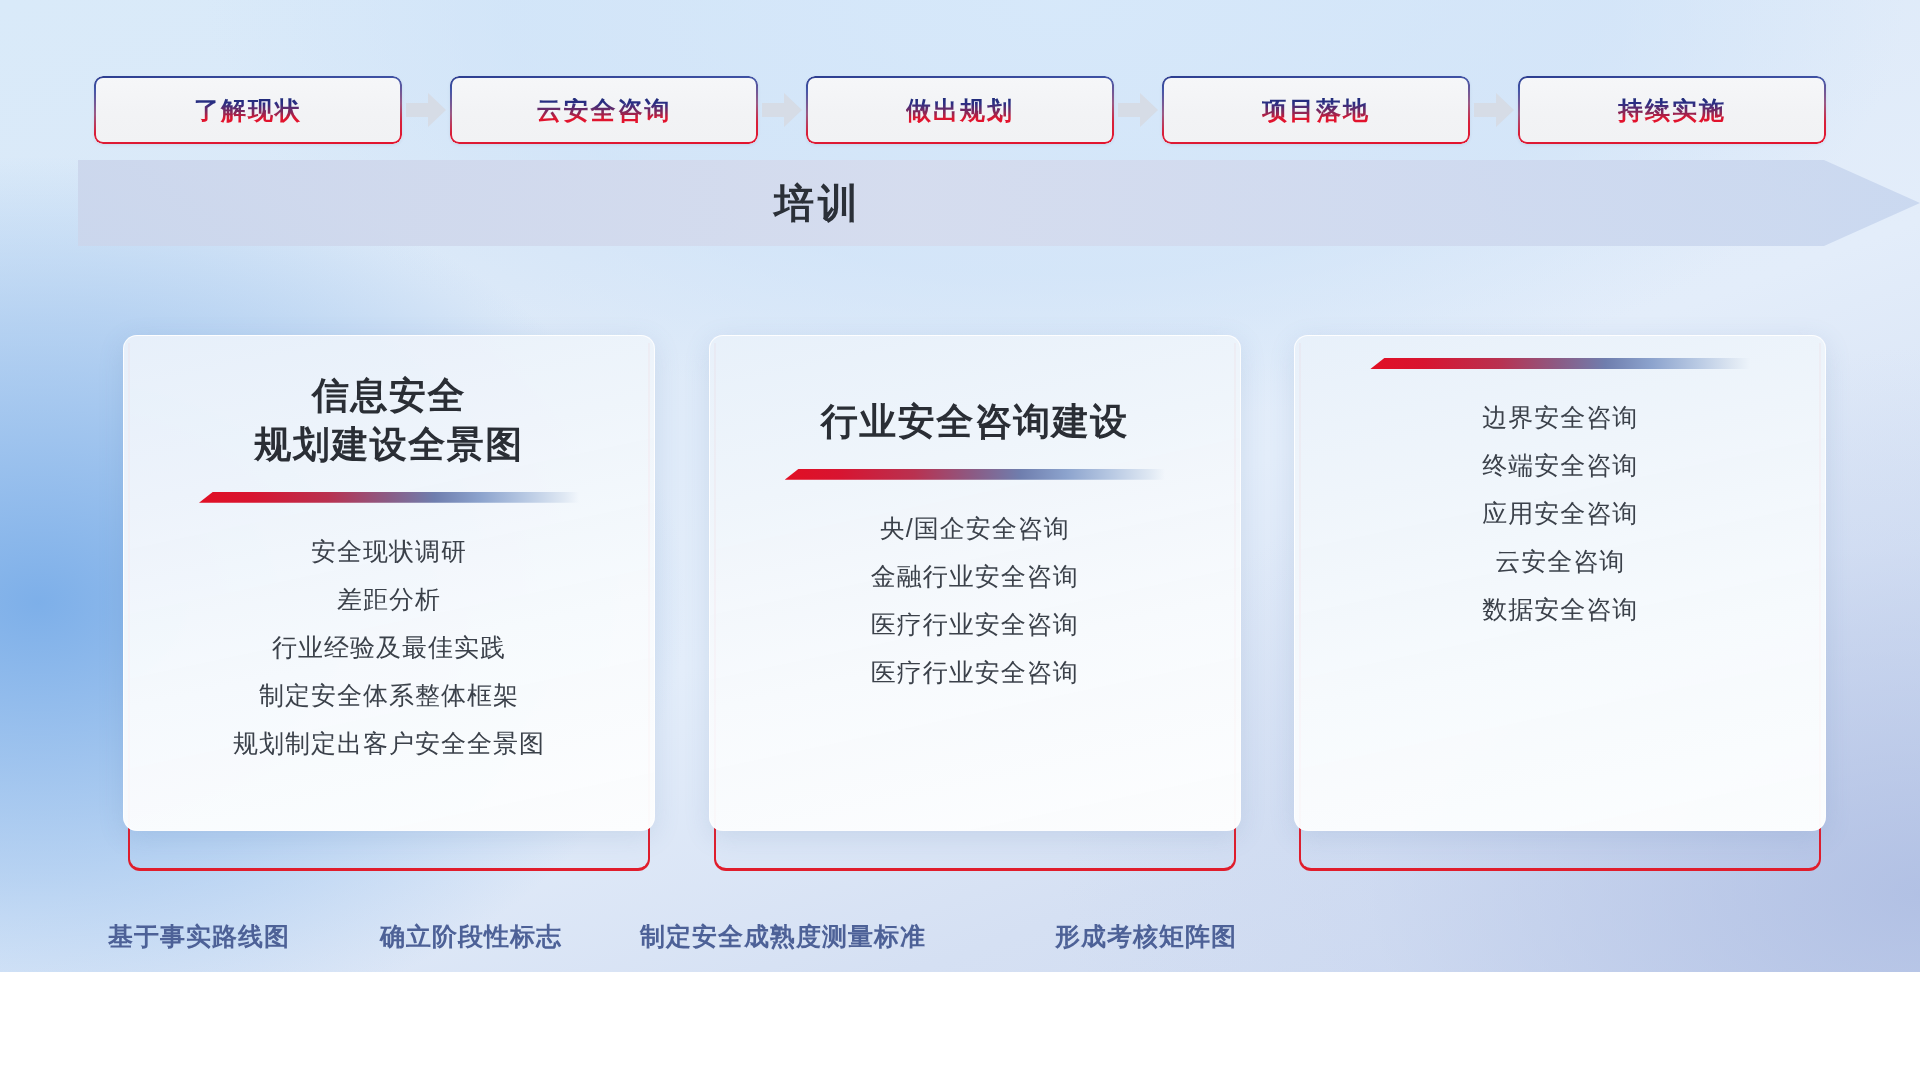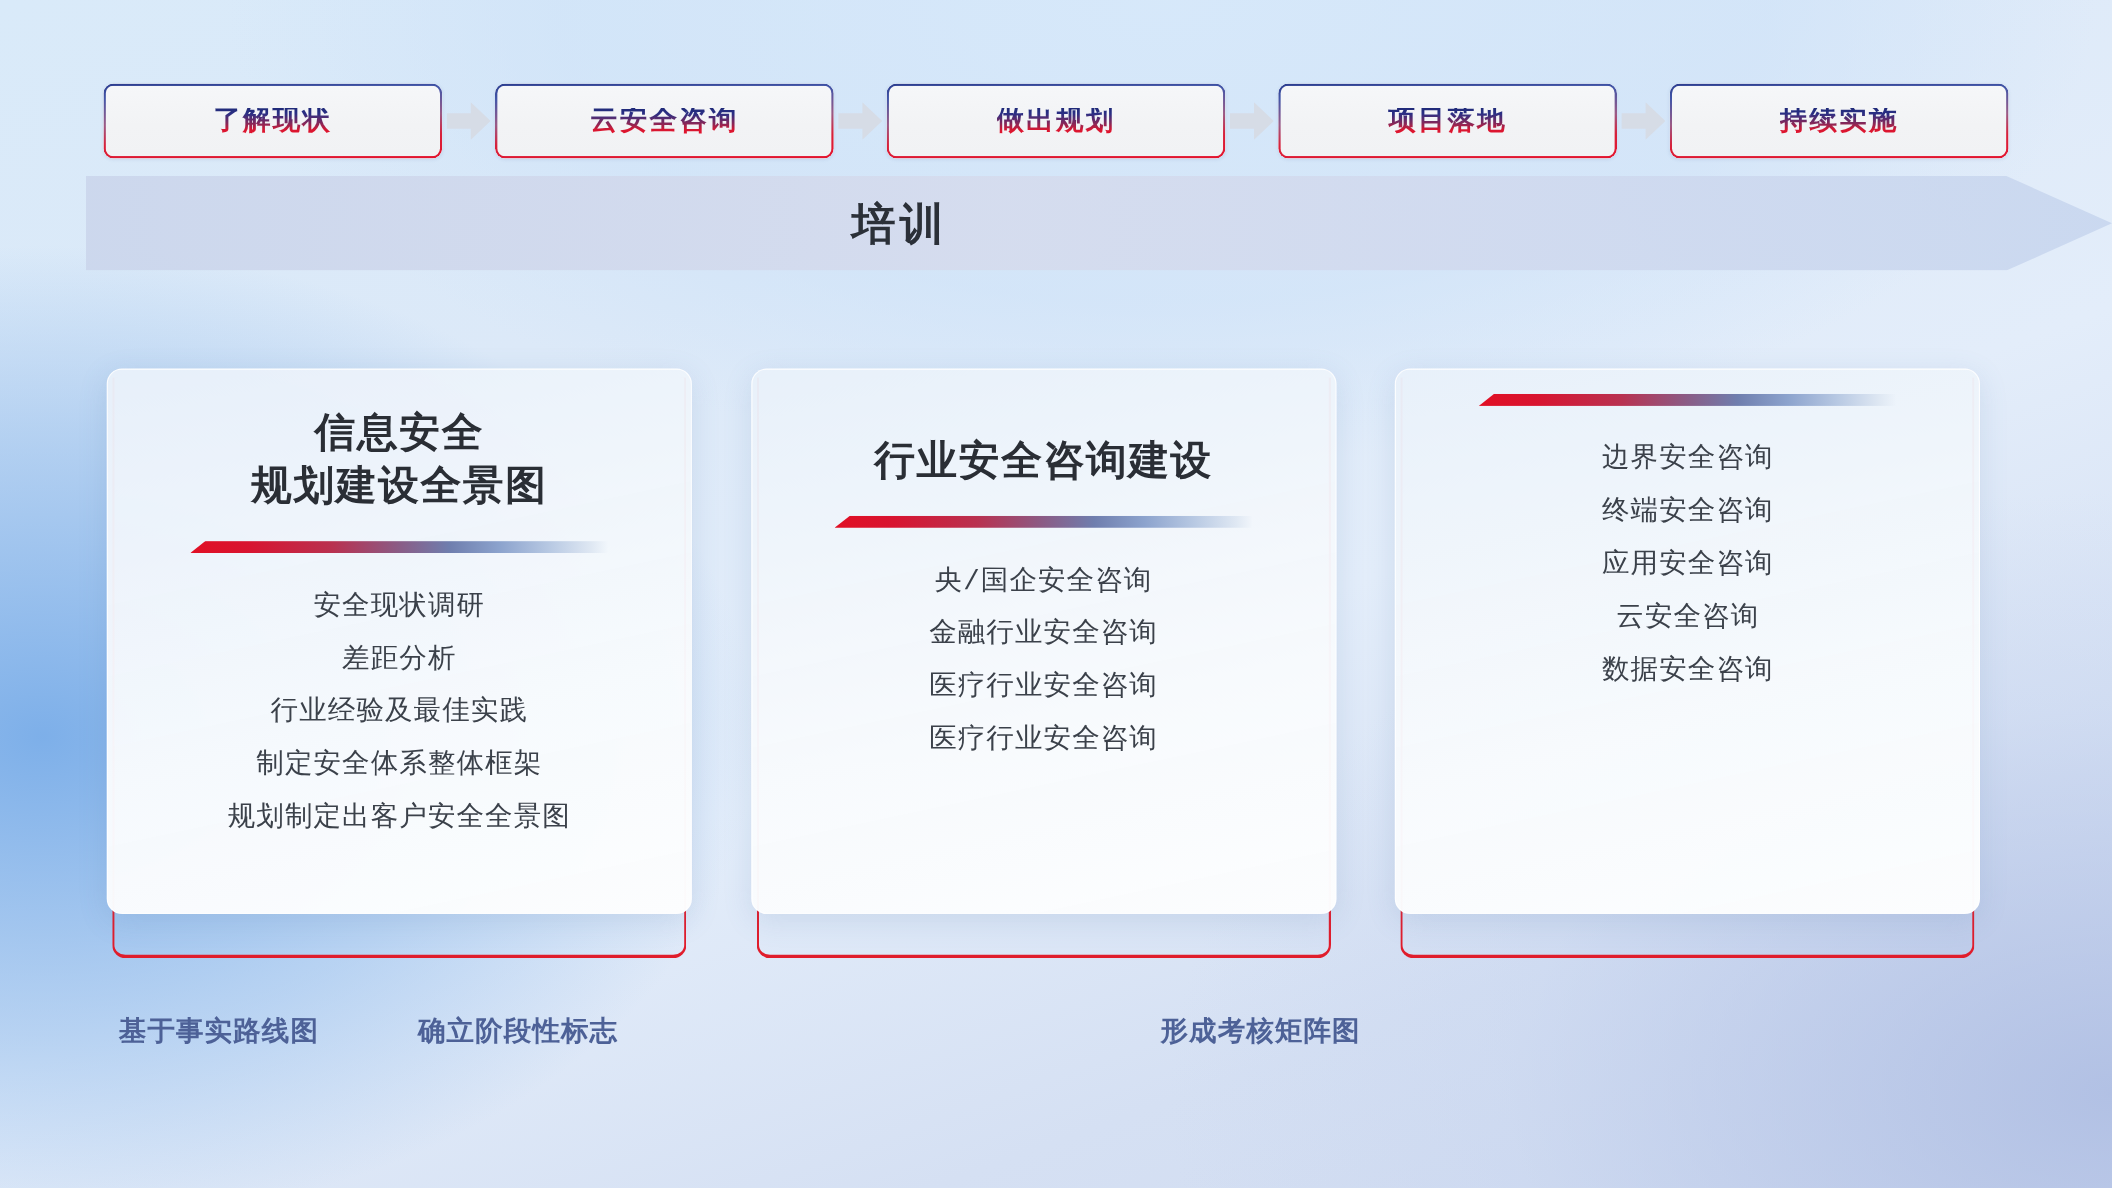--- a/index.html
+++ b/index.html
@@ -8,28 +8,27 @@
     padding: 0;
     width: 1920px;
     height: 1080px;
     overflow: hidden;
     font-family: "Liberation Sans", "DejaVu Sans", sans-serif;
   }
 
   #stage {
     position: relative;
     width: 1920px;
-    height: 1080px;
+    height: 972px;
     background:
       radial-gradient(ellipse 900px 620px at 2% 62%, rgba(120,172,232,0.95) 0%, rgba(150,190,236,0.55) 45%, rgba(198,222,245,0.0) 72%),
       radial-gradient(ellipse 1100px 700px at 100% 92%, rgba(170,186,225,0.80) 0%, rgba(196,210,238,0.35) 50%, rgba(220,232,248,0) 78%),
       radial-gradient(ellipse 1000px 500px at 55% 0%, rgba(214,232,250,0.95) 0%, rgba(205,226,248,0.6) 55%, rgba(220,234,250,0) 85%),
       linear-gradient(160deg, #d9eaf9 0%, #dce9f8 28%, #e3edfa 55%, #d5e0f3 78%, #cfdaf0 100%);
     overflow: hidden;
-    font-family: Liberation Mono, monospace;
   }
 
   
   #steprow {
     position: absolute;
     left: 0;
     top: 74px;
     width: 1920px;
     height: 72px;
     display: flex;
@@ -118,21 +117,21 @@
     justify-content: center;
     font-size: 40px;
     font-weight: 700;
     color: #2b3038;
     letter-spacing: 4px;
   }
 
   
   #cards {
     position: absolute;
-    left: 97px;
+    left: 123px;
     top: 335px;
     width: 1700px;
     height: 540px;
     display: flex;
     gap: 57px;
   }
 
   .card-wrap {
     position: relative;
     width: 532px;
@@ -355,16 +354,17 @@
           <div class="li">数据安全咨询</div>
         </div>
       </div>
     </div>
 
   </div>
 
   <div id="captions">
     <div class="caption" style="left:108px">基于事实路线图</div>
     <div class="caption" style="left:380px">确立阶段性标志</div>
+    <div class="caption" style="left:640px">制定安全成熟度测量标准</div>
     <div class="caption" style="left:1055px">形成考核矩阵图</div>
   </div>
 
 </div>
 
 </body></html>

